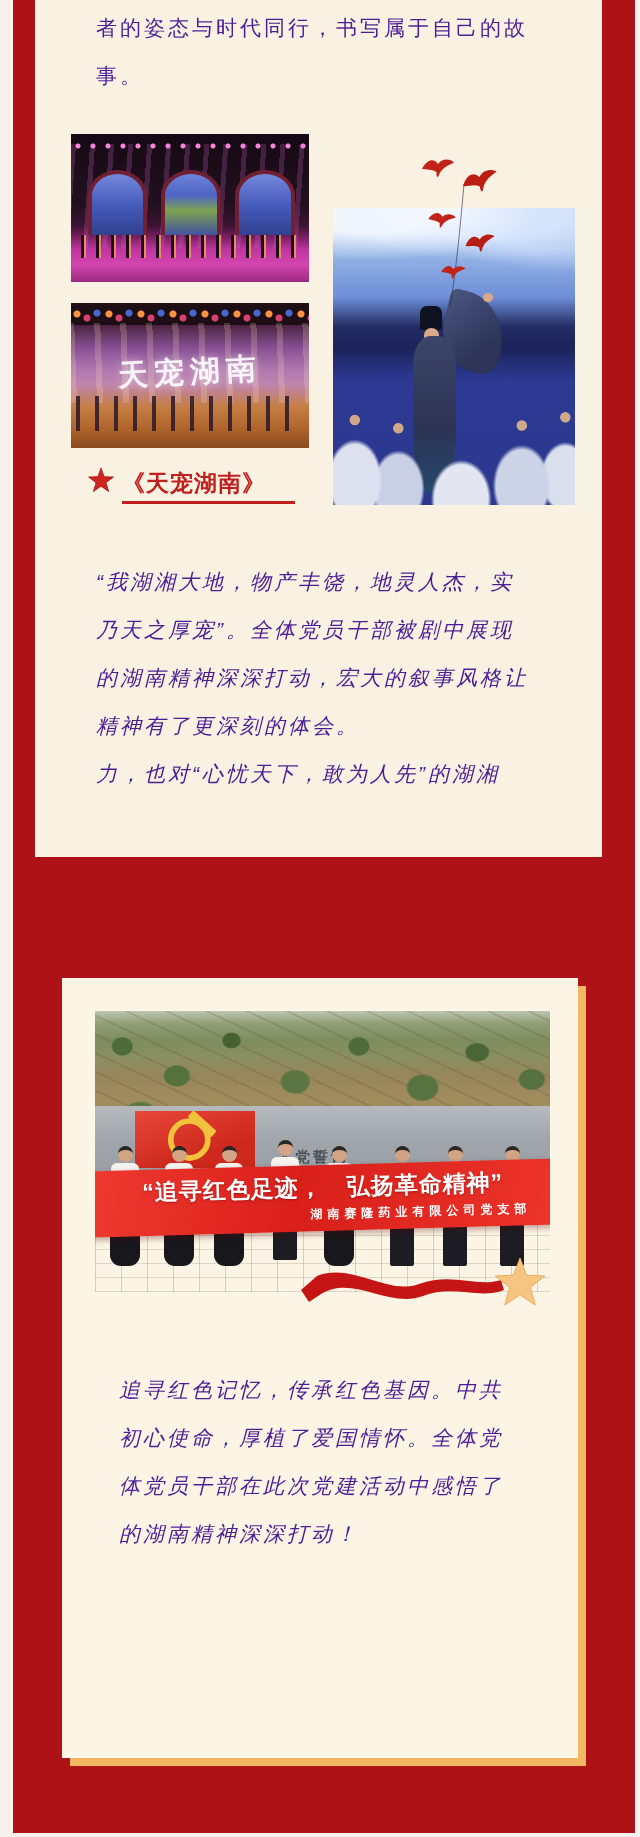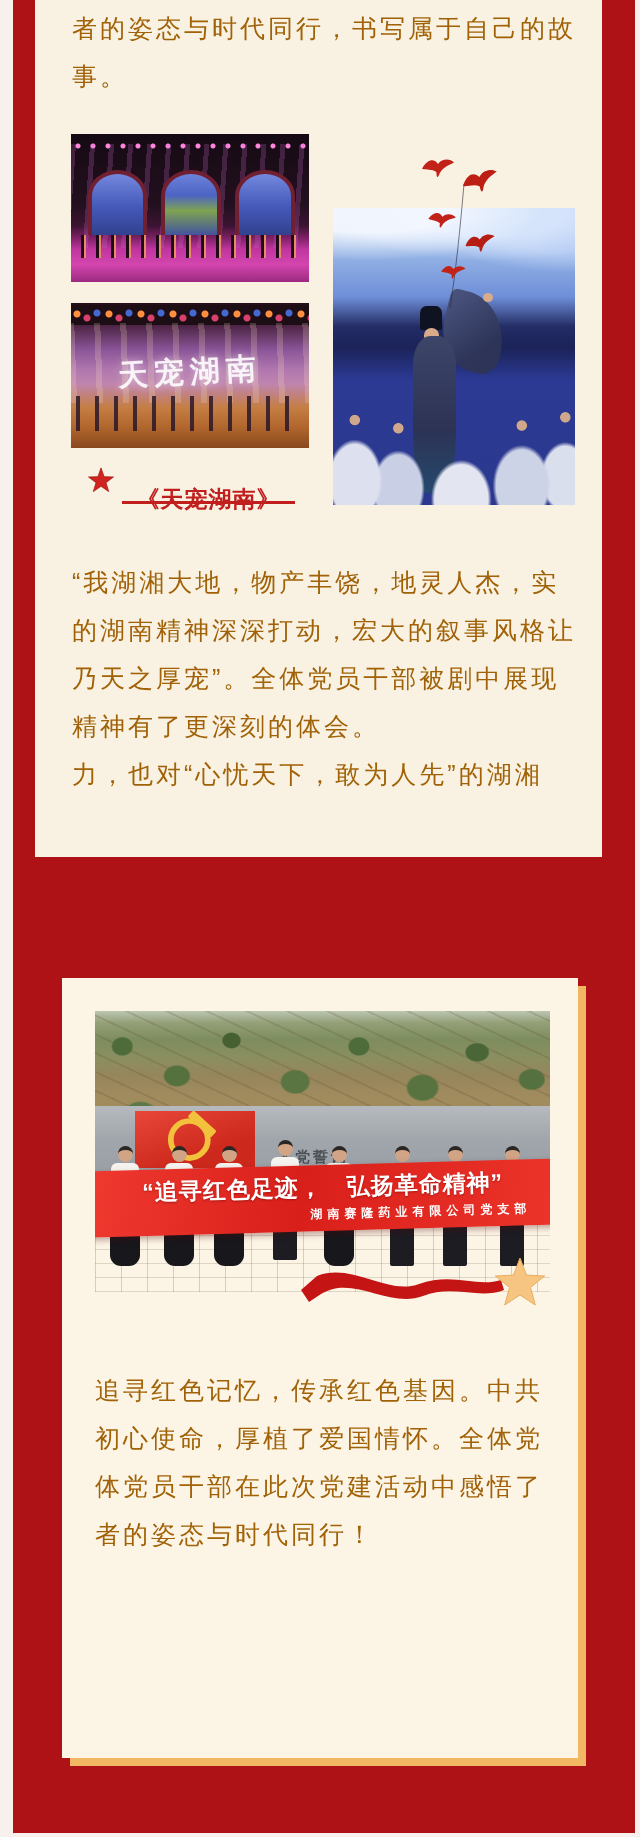--- a/index.html
+++ b/index.html
@@ -3,21 +3,21 @@
 <meta charset="utf-8">
 <style>
   html,body{margin:0;padding:0;background:#f8f0ec;}
   #page{position:relative;width:640px;height:1837px;margin:0 auto;overflow:hidden;
         font-family:"Liberation Sans",sans-serif;background:#f8f0ec;}
   .red-band{position:absolute;left:13px;top:0;width:622px;height:1833px;background:#ae1116;}
   .card{position:absolute;background:#f9f2e3;}
   #card1{left:35px;top:0;width:567px;height:857px;}
   #card2-shadow{position:absolute;left:70px;top:986px;width:516px;height:780px;background:#f1b763;}
   #card2{left:62px;top:978px;width:516px;height:780px;background:#fcf5e6;}
-  .para{position:absolute;color:#a16207;font-size:25px;letter-spacing:3px;}
+  .para{position:absolute;color:#4c1d95;font-size:21px;letter-spacing:3px;margin-left:24px;}
   .para .line{height:48px;line-height:48px;white-space:nowrap;}
   
   .photo{position:absolute;overflow:hidden;}
   
   #photo1{left:71px;top:134px;width:238px;height:148px;
     background:linear-gradient(180deg,#150a13 0%,#23101f 48%,#3c1433 62%,#7c2063 70%,#c035a0 78%,#d445ae 88%,#9c2a80 100%);}
   #photo1 .lightrow{position:absolute;top:6px;left:0;right:0;height:12px;
     background-image:radial-gradient(circle at 7px 6px,#ff86dd 0 2px,rgba(0,0,0,0) 3px);
     background-size:15px 12px;background-repeat:repeat-x;}
   #photo1 .beams{position:absolute;top:10px;left:0;right:0;height:70%;
@@ -68,21 +68,21 @@
       radial-gradient(38px 54px at 96% 80%,#dadfee 0 58%,rgba(0,0,0,0) 66%),
       radial-gradient(8px 8px at 9% 38%,#cfa78a 0 60%,rgba(0,0,0,0) 70%),
       radial-gradient(8px 8px at 27% 44%,#cfa78a 0 60%,rgba(0,0,0,0) 70%),
       radial-gradient(8px 8px at 78% 42%,#cfa78a 0 60%,rgba(0,0,0,0) 70%),
       radial-gradient(8px 8px at 96% 36%,#cfa78a 0 60%,rgba(0,0,0,0) 70%);}
   
   #birds{position:absolute;left:408px;top:150px;width:110px;height:160px;z-index:5;}
   
   #title-star{position:absolute;left:86px;top:466px;width:30px;height:30px;}
   #section-title{position:absolute;left:122px;top:468px;width:173px;height:30px;line-height:30px;
-    text-align:center;color:#c11f1e;font-size:23px;font-weight:bold;letter-spacing:1px;margin-top:16px;}
+    color:#c11f1e;font-size:23px;font-weight:bold;letter-spacing:1px;}
   #title-underline{position:absolute;left:122px;top:501px;width:173px;height:3px;background:#c11f1e;}
   #para1{left:72px;top:558px;width:507px;}
   #intro{left:72px;top:4px;width:507px;}
   
   #gphoto{left:95px;top:1011px;width:455px;height:281px;}
   #gphoto .hill{position:absolute;top:0;left:0;width:100%;height:118px;
     background:linear-gradient(180deg,#bcc6b2 0%,#93a078 10%,#7e8d5e 24%,#8a8f60 40%,#97865c 55%,#a18c5e 75%,#9f8a58 100%);}
   #gphoto .trees{position:absolute;top:0;left:0;width:100%;height:118px;
     background-image:
       radial-gradient(16px 14px at 6% 30%,#4e6b3a 0 60%,rgba(0,0,0,0) 70%),
@@ -174,24 +174,24 @@
     <use href="#bird" transform="translate(56 84) rotate(-7) scale(1.5)" fill="#b71e13"></use>
     <use href="#bird" transform="translate(34 112) rotate(5) scale(1.2)" fill="#c22318"></use>
   </svg>
 
   <svg id="title-star" viewBox="-16 -16 32 32">
     <polygon points="0,-14 3.3,-4.6 13.3,-4.3 5.3,1.8 8.2,11.3 0,5.6 -8.2,11.3 -5.3,1.8 -13.3,-4.3 -3.3,-4.6" fill="#cf241f" stroke="#a31512" stroke-width="0.8"></polygon>
   </svg>
   <div id="section-title">《天宠湖南》</div>
   <div id="title-underline"></div>
 
-  <div class="para" id="para1" style="position:absolute;">
+  <div class="para" id="para1" style="position:absolute;font-style:italic;">
     <div class="line">“我湖湘大地，物产丰饶，地灵人杰，实</div>
+    <div class="line">乃天之厚宠”。全体党员干部被剧中展现</div>
     <div class="line">的湖南精神深深打动，宏大的叙事风格让</div>
-    <div class="line">乃天之厚宠”。全体党员干部被剧中展现</div>
     <div class="line">精神有了更深刻的体会。</div>
     <div class="line">力，也对“心忧天下，敢为人先”的湖湘</div>
   </div>
 
   <div id="card2-shadow"></div>
   <div class="card" id="card2"></div>
 
   <div class="photo" id="gphoto">
     <div class="hill"></div>
     <div class="trees"></div>
@@ -248,19 +248,19 @@
       <div class="l1">“追寻红色足迹，　弘扬革命精神”</div>
       <div class="l2">湖南赛隆药业有限公司党支部</div>
     </div>
   </div>
 
   <svg id="ribbon" viewBox="0 0 265 70">
     <path d="M6 38 L22 24 C58 10 92 44 124 32 C158 20 182 36 206 28 L209 38 C184 48 158 32 128 44 C94 57 58 22 26 42 L14 50 Z" fill="#c41414"></path>
     <polygon fill="#f5c581" stroke="#e9ae5e" stroke-width="1" points="225,6 231.5,23.1 249.7,24 235.5,35.4 240.3,53 225,43 209.7,53 214.5,35.4 200.3,24 218.5,23.1"></polygon>
   </svg>
 
-  <div class="para" id="para2" style="position:absolute;">
+  <div class="para" id="para2" style="position:absolute;font-style:italic;">
     <div class="line">追寻红色记忆，传承红色基因。中共</div>
     <div class="line">初心使命，厚植了爱国情怀。全体党</div>
     <div class="line">体党员干部在此次党建活动中感悟了</div>
-    <div class="line">者的姿态与时代同行！</div>
+    <div class="line">的湖南精神深深打动！</div>
   </div>
 </div>
 
 </body></html>

